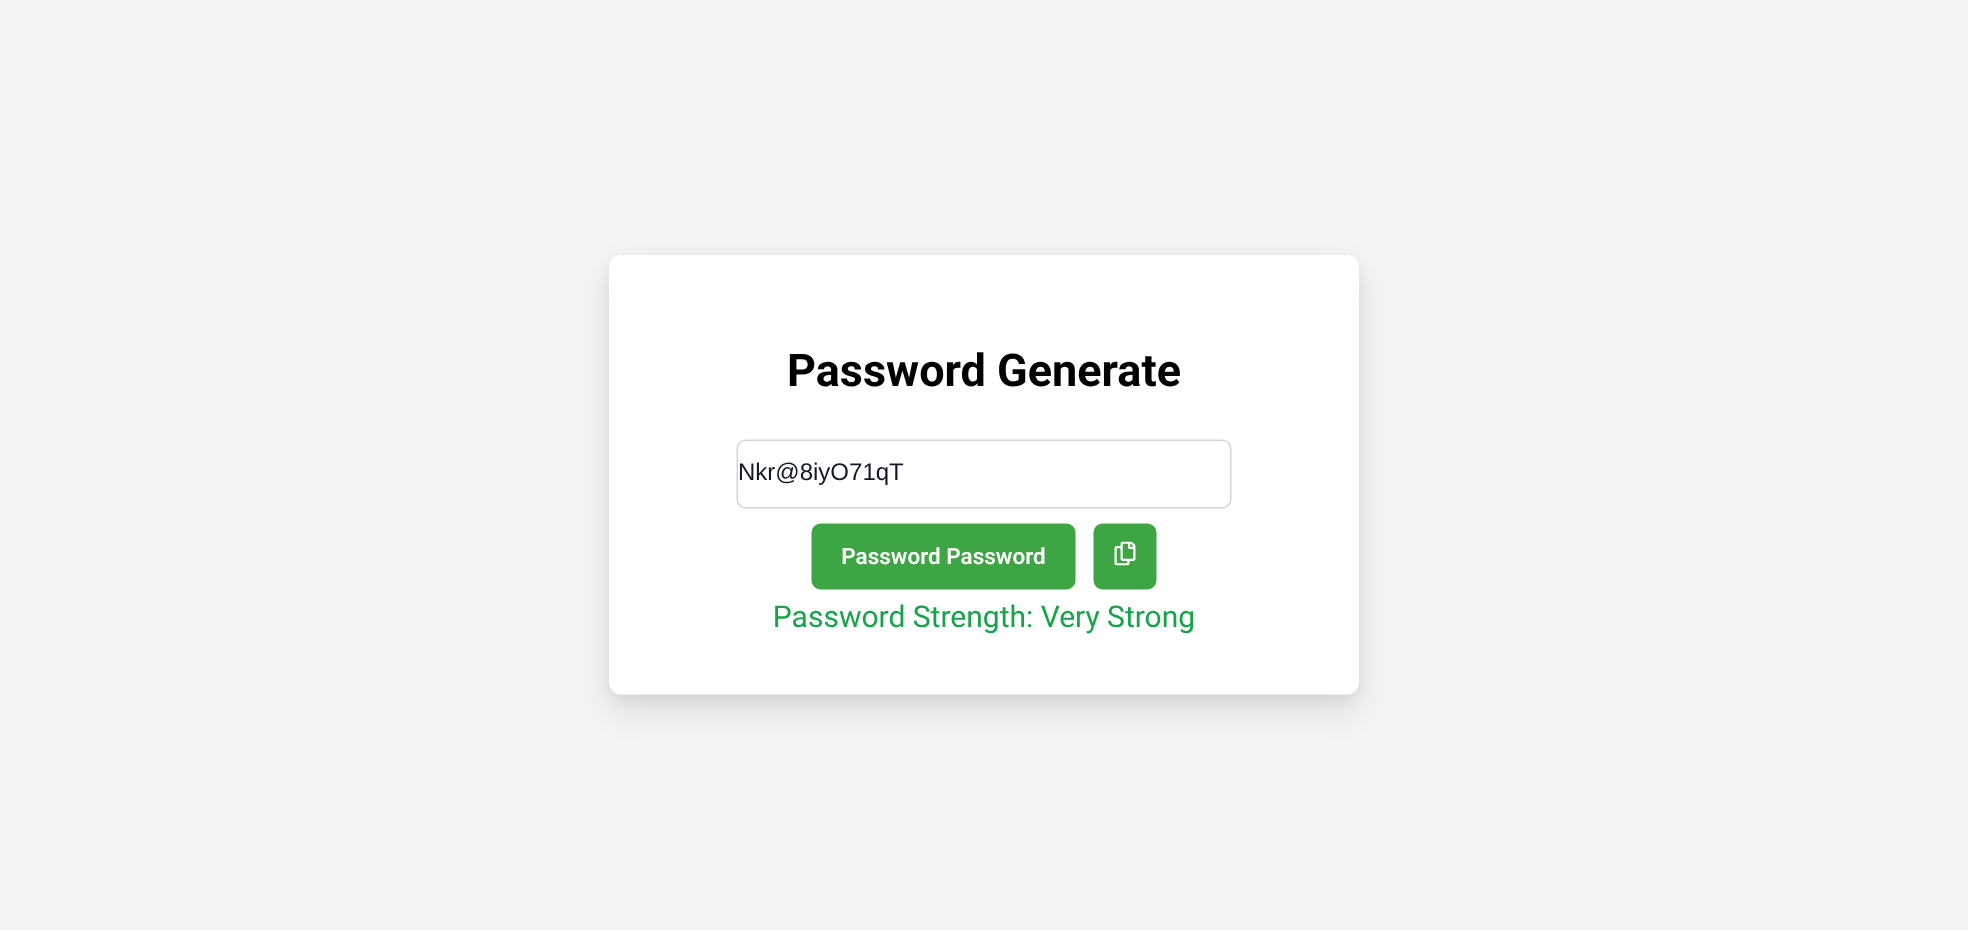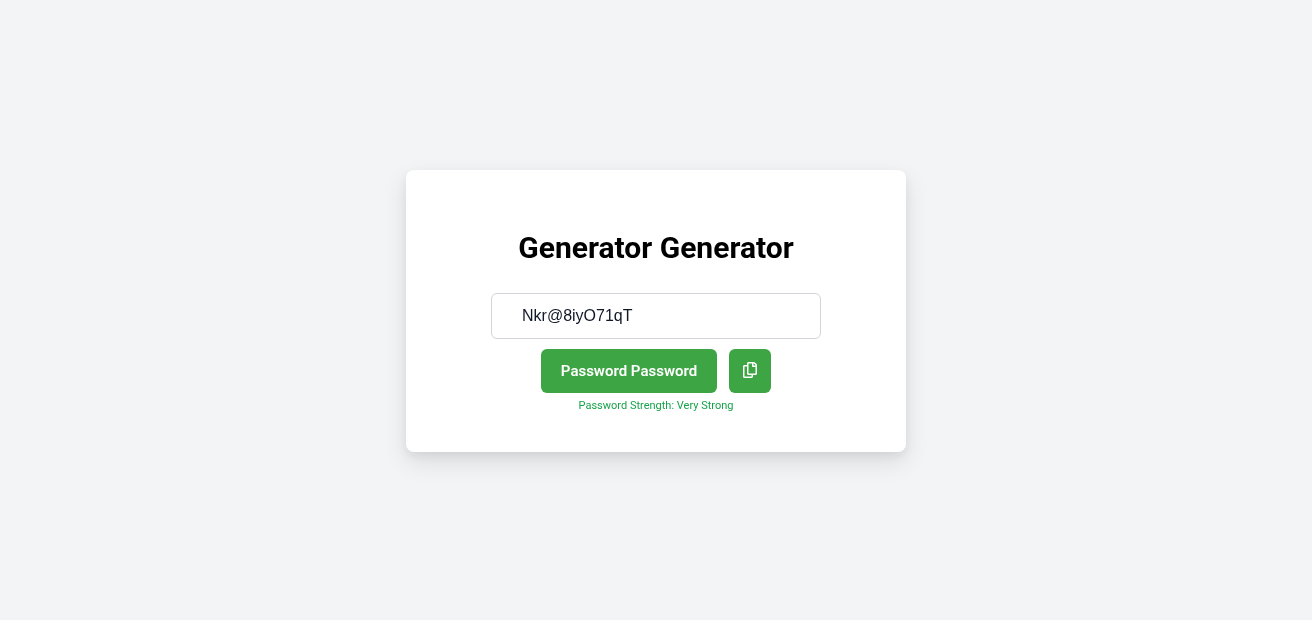--- a/index.html
+++ b/index.html
@@ -26,21 +26,21 @@
     }
     .title {
       font-size: 30px;
       font-weight: 700;
       color: #000000;
       margin-bottom: 28px;
     }
     .password-input {
       width: 330px;
       height: 46px;
-      padding: 10px 30px;
+      padding: 10px 0;
       font-size: 16px;
       border: 1px solid #d1d5db;
       border-radius: 6px;
       color: #111827;
       background: #ffffff;
       outline: none;
       display: block;
       margin: 0 auto 10px auto;
       text-align: left;
     }
@@ -71,30 +71,30 @@
     .btn-copy {
       width: 42px;
       height: 44px;
     }
     .btn-copy svg {
       width: 16px;
       height: 16px;
       fill: #ffffff;
     }
     .strength {
-      font-size: 11px;
+      font-size: 20px;
       color: #16a34a;
       margin-top: 2px;
     }
   </style>
 </head>
 <body>
 
 <div class="card">
-  <h1 class="title">Generator Generator</h1>
+  <h1 class="title">Password Generate</h1>
 
   <input type="text" class="password-input" value="Nkr@8iyO71qT" style="">
 
   <div class="button-row">
     <button class="btn btn-generate">Password Password</button>
     <button class="btn btn-copy">
       <span>
         <svg viewBox="0 0 448 512" xmlns="http://www.w3.org/2000/svg">
           <path d="M433.941 65.941l-51.882-51.882A48 48 0 0 0 348.118 0H176c-26.51 0-48 21.49-48 48v48H48c-26.51 0-48 21.49-48 48v320c0 26.51 21.49 48 48 48h224c26.51 0 48-21.49 48-48v-48h80c26.51 0 48-21.49 48-48V99.882a48 48 0 0 0-14.059-33.941zM266 464H54a6 6 0 0 1-6-6V150a6 6 0 0 1 6-6h74v224c0 26.51 21.49 48 48 48h96v42a6 6 0 0 1-6 6zm128-96H182a6 6 0 0 1-6-6V54a6 6 0 0 1 6-6h106v88c0 13.255 10.745 24 24 24h88v202a6 6 0 0 1-6 6zm6-256h-64V48h9.632c1.591 0 3.117.632 4.243 1.757l48.368 48.368a6 6 0 0 1 1.757 4.243V112z"></path>
         </svg>

